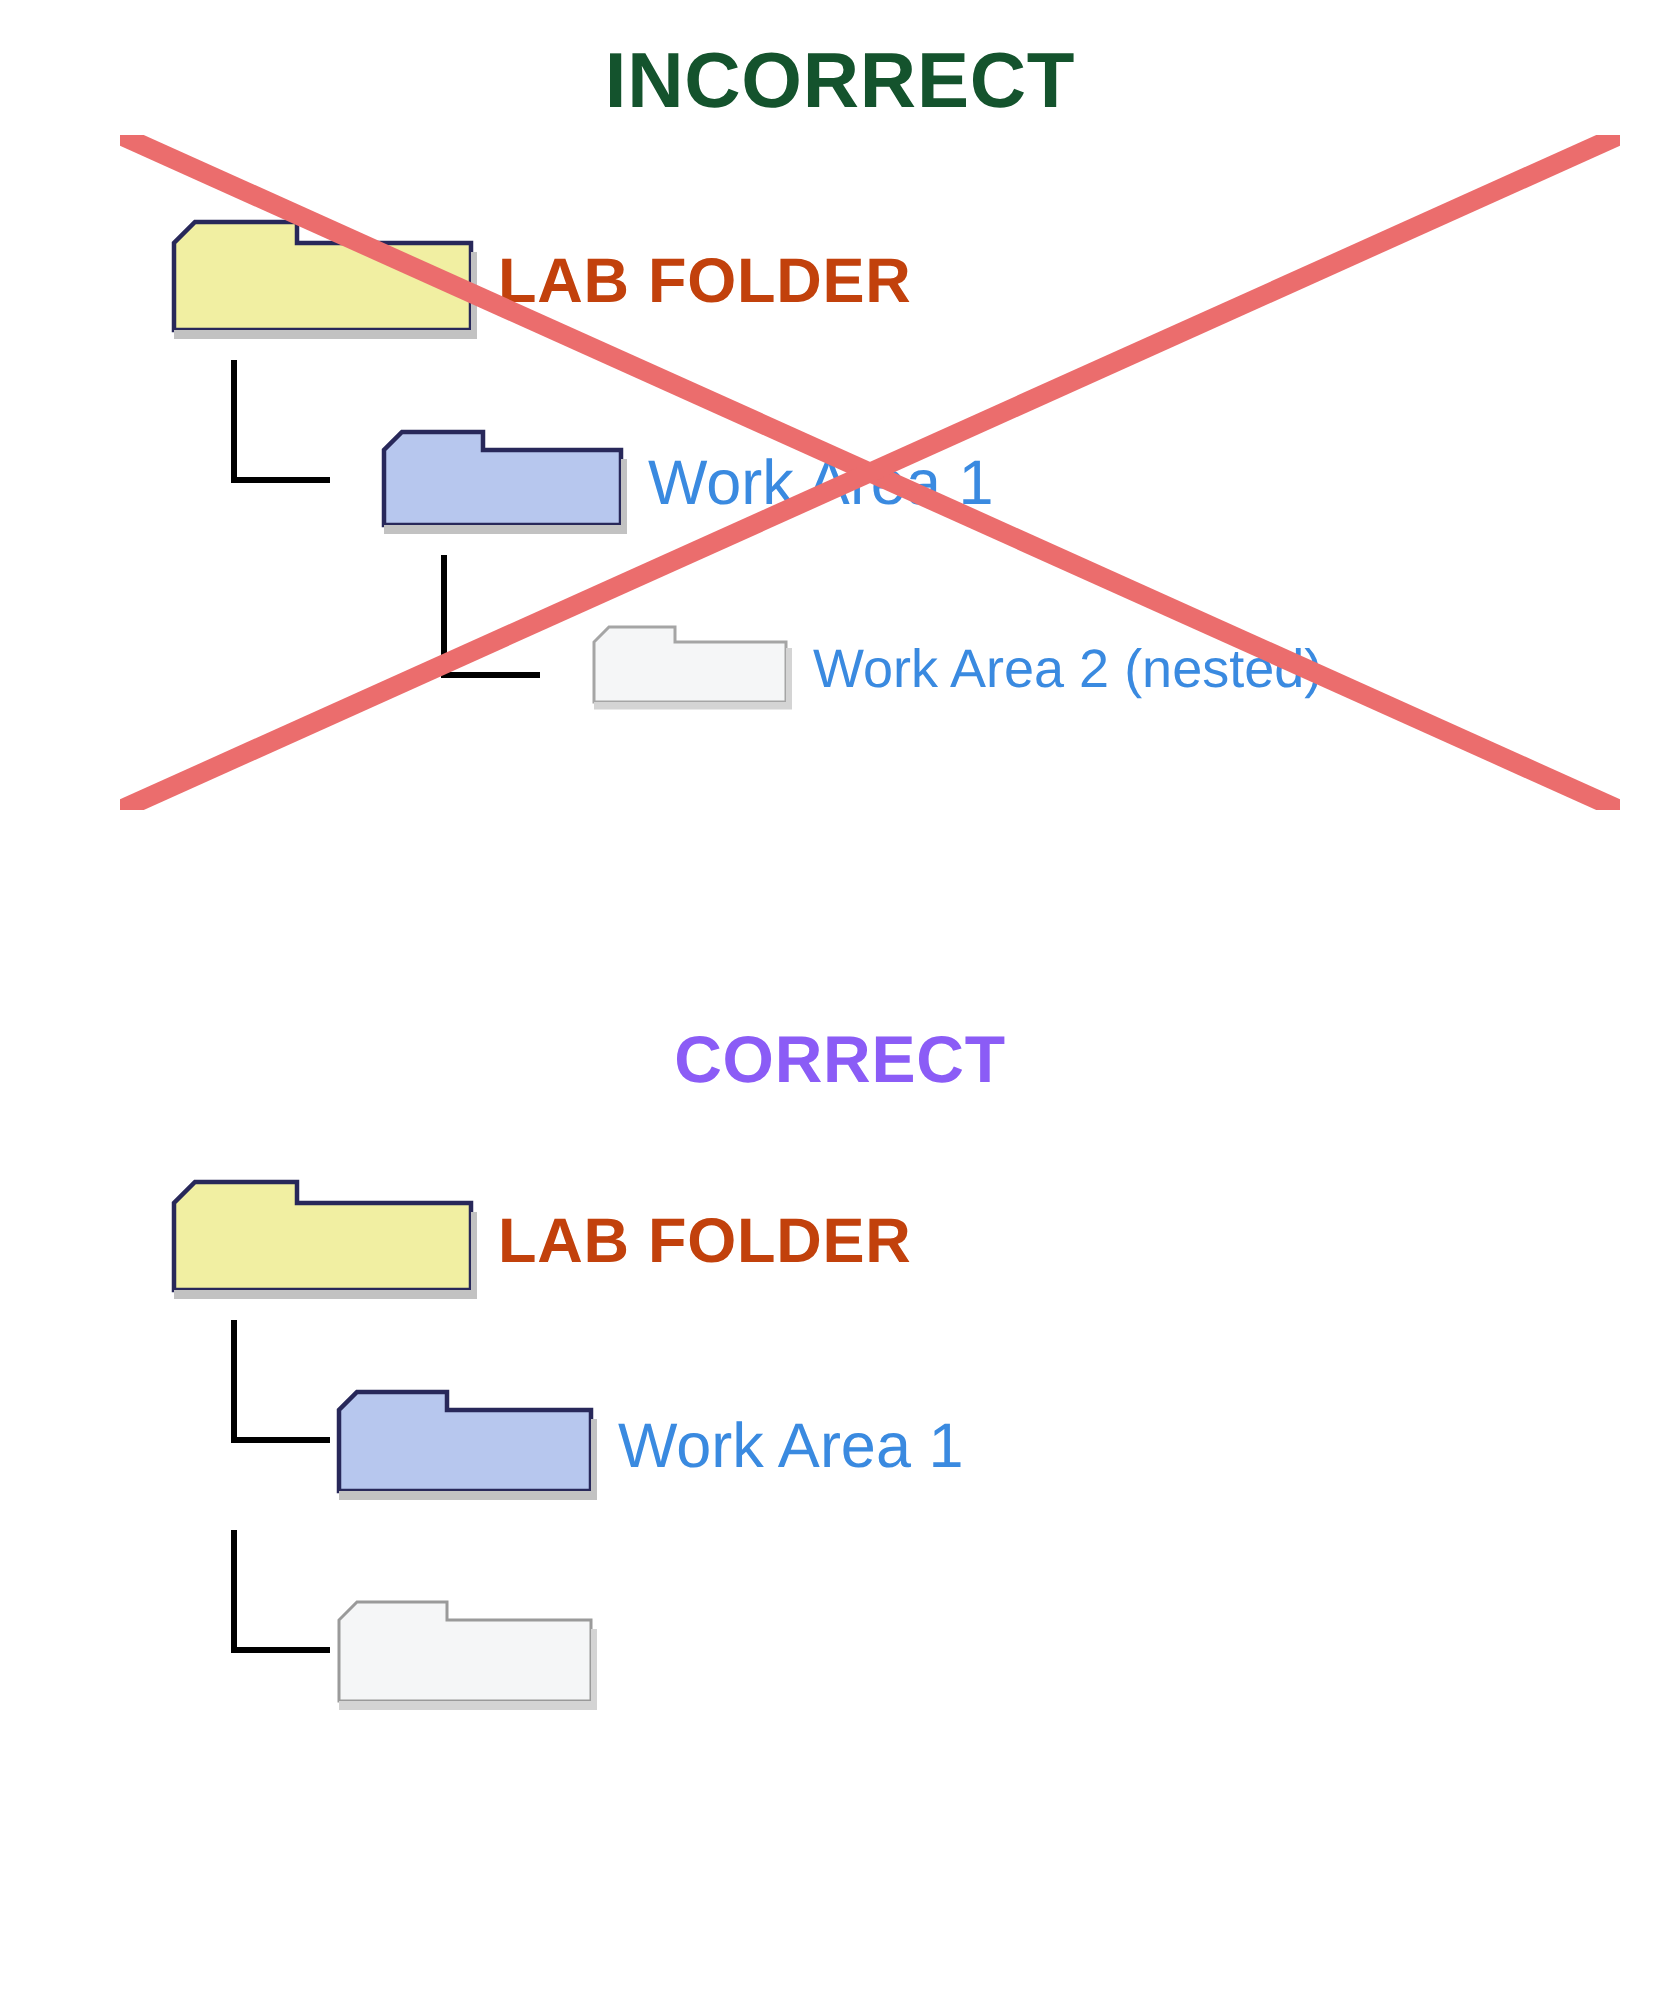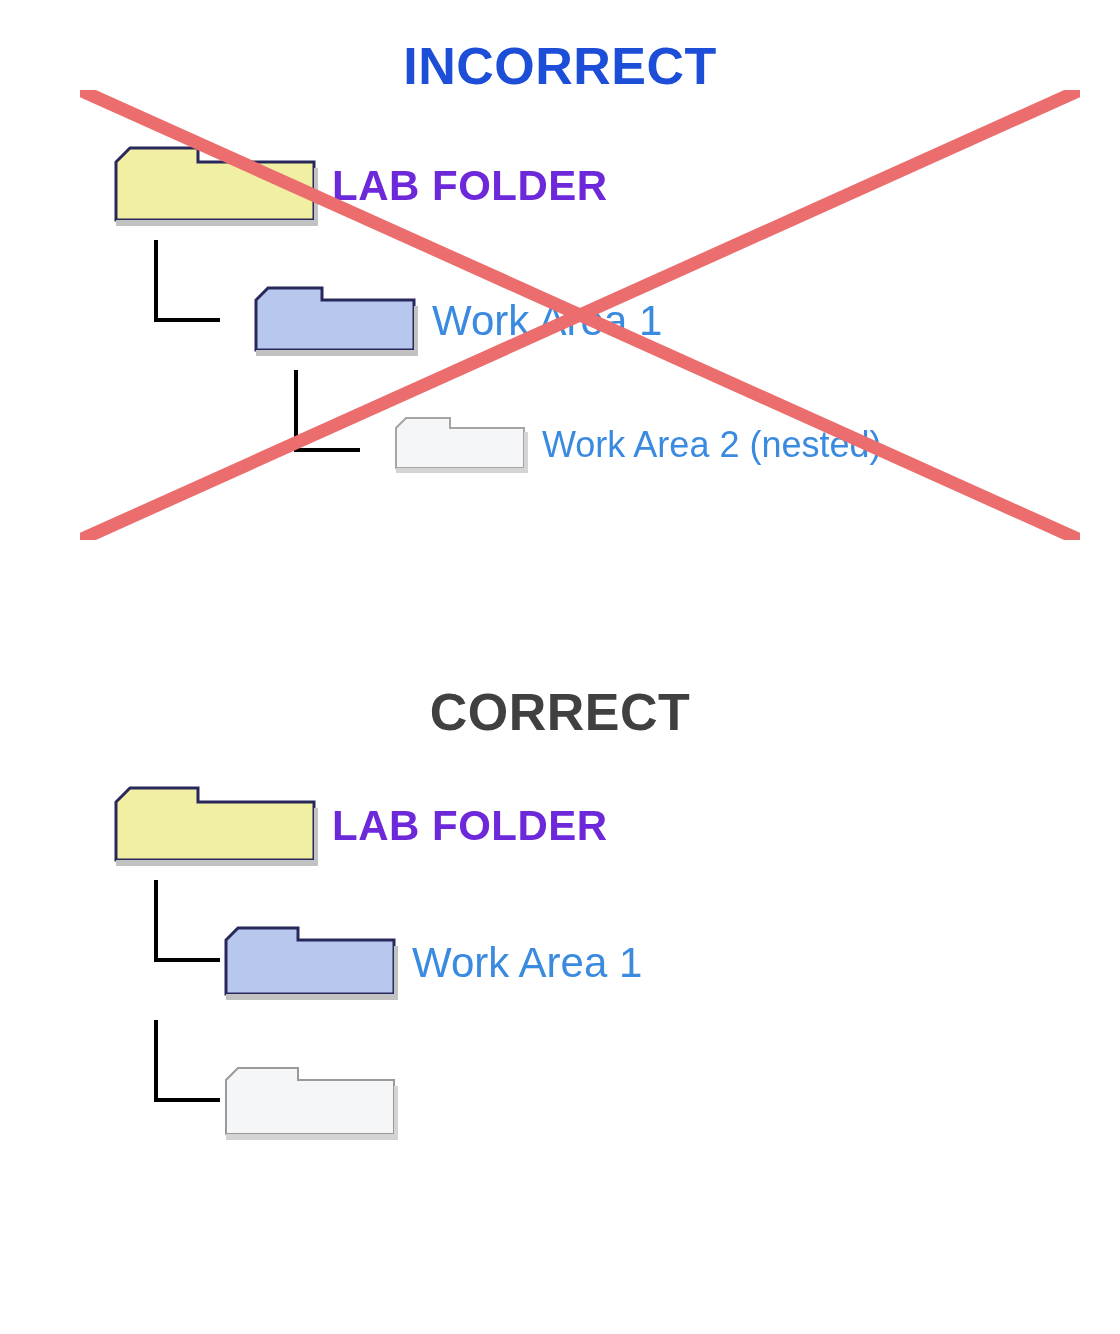--- a/index.html
+++ b/index.html
@@ -1,25 +1,25 @@
 <!DOCTYPE html>
 <html><head>
 <meta charset="utf-8">
 <style>
   html,body{margin:0;padding:0;background:#fff;font-family:"Helvetica Neue",Helvetica,Arial,sans-serif;}
   .page{width:1120px;height:1334px;position:relative;background:#fff;overflow:hidden;}
   .section{position:absolute;}
   .incorrect{left:80px;top:0;width:960px;}
   .header{font-family:"Helvetica Neue",Helvetica,Arial,sans-serif;font-weight:700;font-stretch:condensed;letter-spacing:.5px;text-align:center;}
-  .incorrect-header{color:#1d4ed8;font-size:52px;margin-top:36px;}
+  .incorrect-header{color:#14532d;font-size:52px;margin-top:24px;}
   .row{display:flex;align-items:center;gap:12px;position:absolute;}
-  .lab-label{color:#6d28d9;font-weight:700;font-size:42px;letter-spacing:.5px;}
+  .lab-label{color:#c2410c;font-weight:700;font-size:42px;letter-spacing:.5px;}
   .work-label-1{color:#3a8ae0;font-weight:400;font-size:42px;}
   .work-label-2{color:#3a8ae0;font-weight:400;font-size:36px;}
-  .correct-header{color:#404040;font-size:52px;margin-top:0;}
+  .correct-header{color:#8b5cf6;font-size:44px;margin-top:0;}
   .cross{position:absolute;left:0;top:90px;width:1000px;height:450px;z-index:50;pointer-events:none;}
   
   .folder{display:inline-block;}
   .tree-elbow{position:absolute;}
 </style>
 </head>
 <body>
 
 <div class="page">
 

